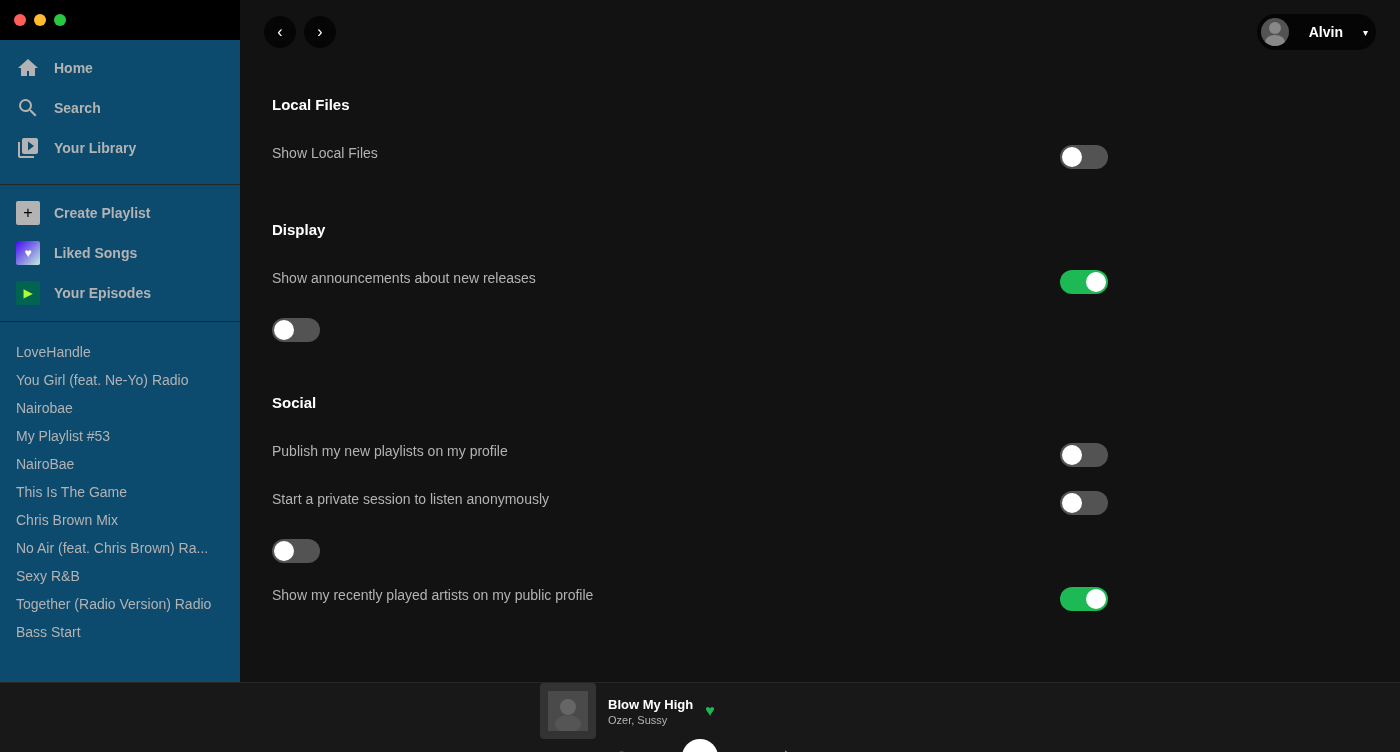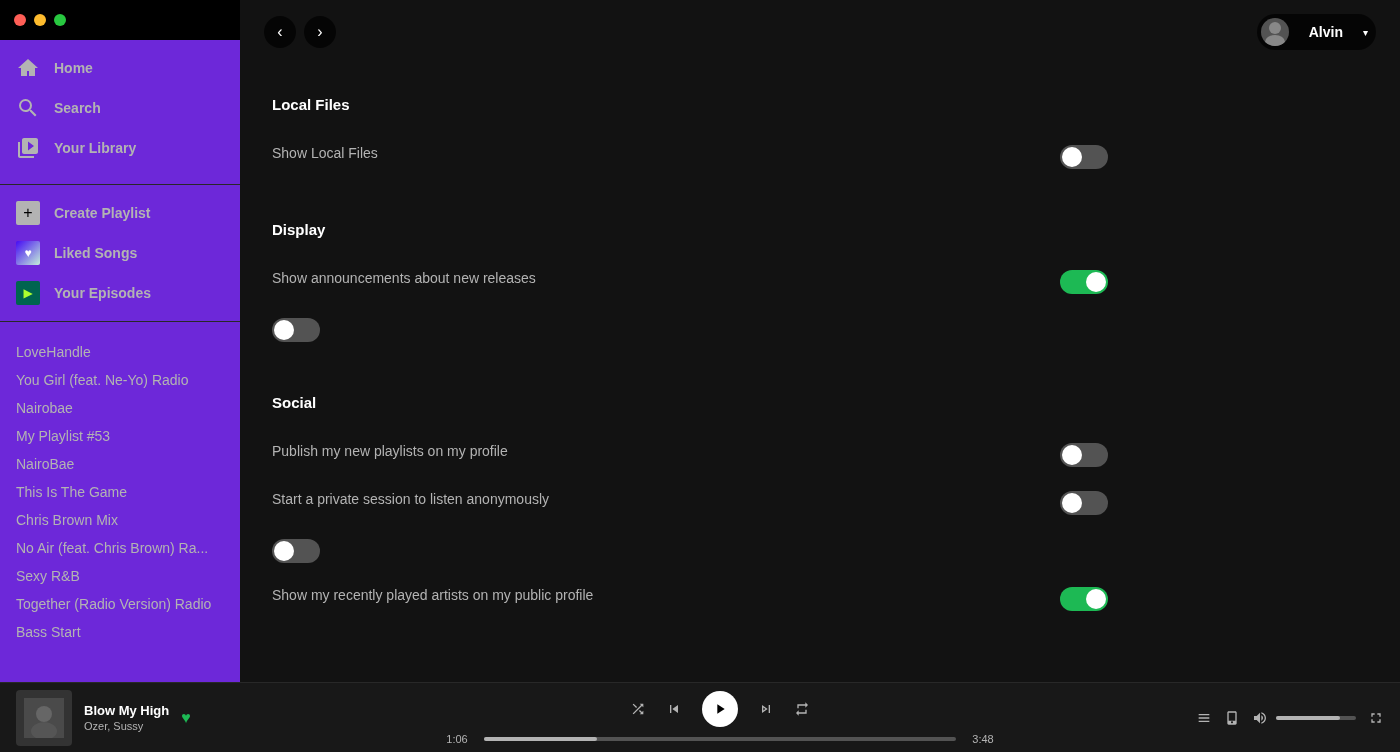--- a/index.html
+++ b/index.html
@@ -40,21 +40,21 @@
     .layout {
       display: flex;
       flex: 1;
       margin-top: 0;
       height: calc(100% - 70px);
     }
 
     
     .sidebar {
       width: 240px;
-      background: #6d28d9;
+      background: #0c4a6e;
       display: flex;
       flex-direction: column;
       flex-shrink: 0;
       padding-top: 40px;
       overflow: hidden;
     }
 
     .sidebar-nav {
       padding: 8px 0;
     }
@@ -250,20 +250,21 @@
     
     .player-bar {
       height: 70px;
       background: #181818;
       border-top: 1px solid #282828;
       display: flex;
       align-items: center;
       padding: 0 16px;
       gap: 0;
       flex-shrink: 0;
+      flex-direction: column;
     }
 
     .player-left {
       display: flex;
       align-items: center;
       gap: 12px;
       width: 320px;
       flex-shrink: 0;
     }
     .track-thumb {

